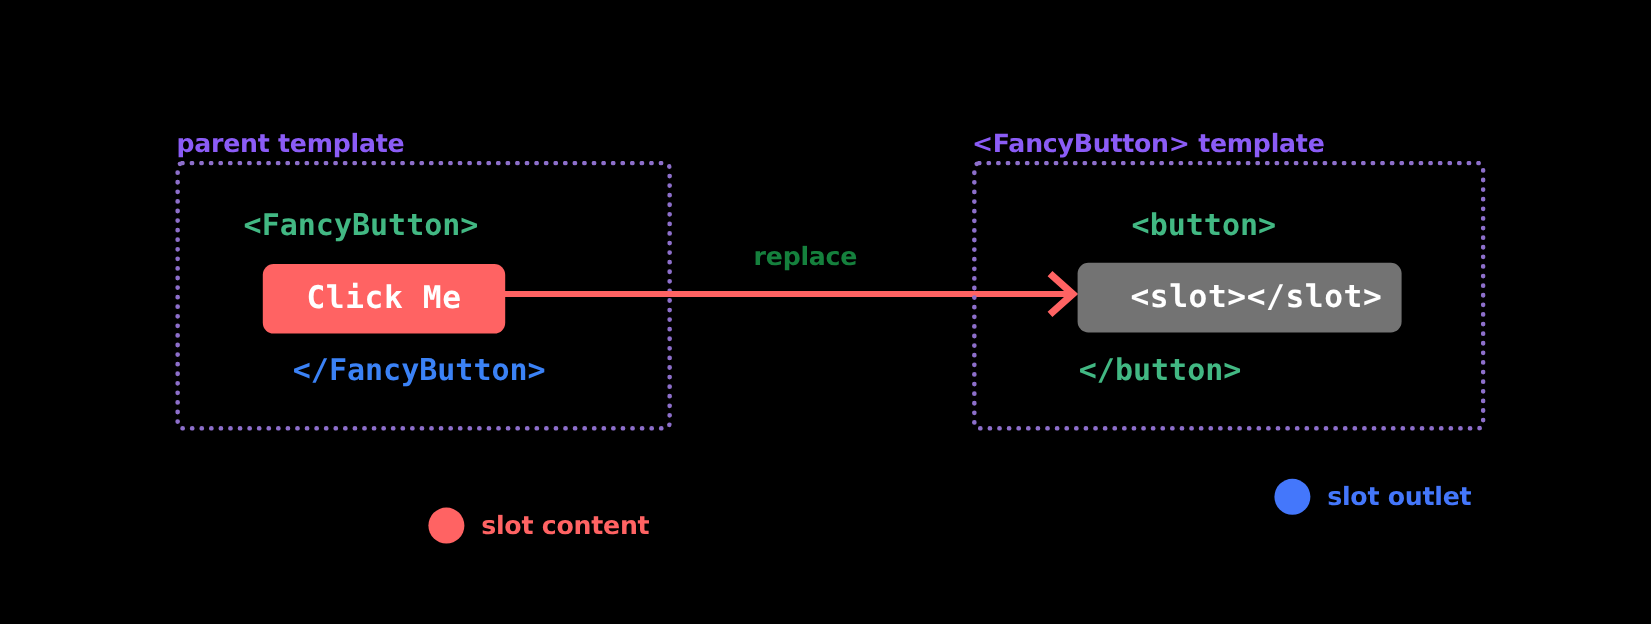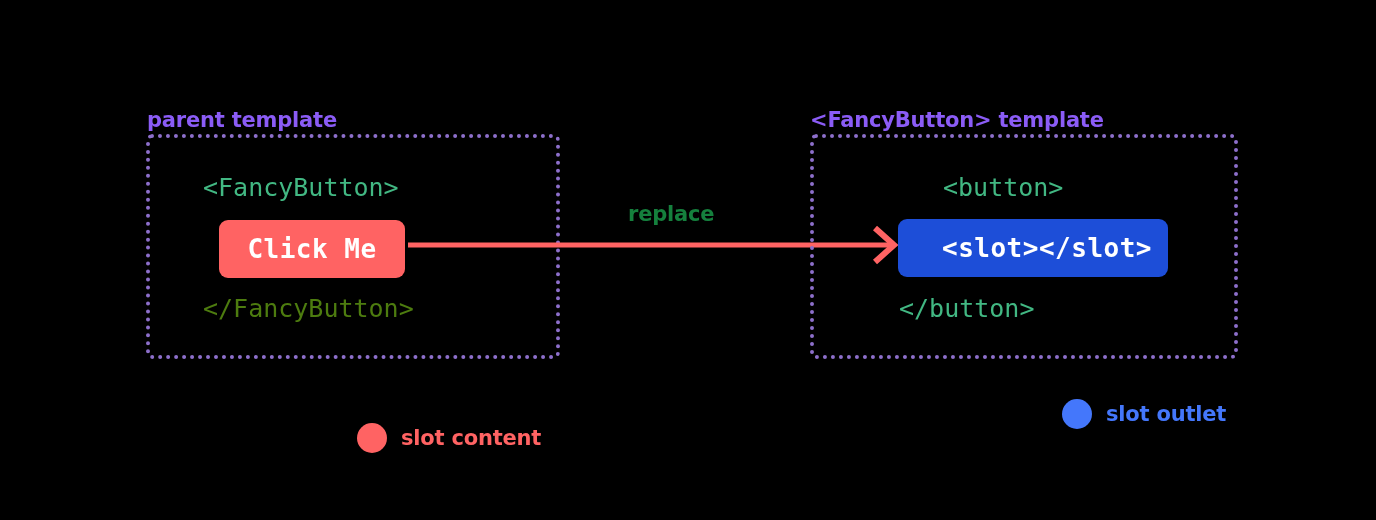--- a/index.html
+++ b/index.html
@@ -40,21 +40,21 @@
     border-radius: 6px;
     background: transparent;
   }
   #box-parent { left: 146px; top: 134px; width: 414px; height: 225px; }
   #box-fancy  { left: 810px; top: 134px; width: 428px; height: 225px; }
 
   
   .code-tag {
     position: absolute;
     font-family: "DejaVu Sans Mono", monospace;
-    font-weight: 400;
+    font-weight: 700;
     font-size: 25px;
     white-space: nowrap;
     line-height: 1;
   }
   #tag-open-fancy   { left: 203px; top: 175px; }
   #tag-close-fancy  { left: 203px; top: 296px; }
   #tag-open-button  { left: 899px; top: 175px; margin-left: 44px; }
   #tag-close-button { left: 899px; top: 296px; }
 
   
@@ -64,21 +64,21 @@
     display: flex;
     align-items: center;
     justify-content: center;
     font-family: "DejaVu Sans Mono", monospace;
     font-weight: 700;
     font-size: 26px;
     color: #ffffff;
     white-space: nowrap;
     letter-spacing: 0.5px;
   }
-  #chip-click-me { left: 219px; top: 220px; width: 186px; height: 58px; }
+  #chip-click-me { left: 219px; top: 220px; width: 202px; height: 58px; }
   #chip-slot     { left: 898px; top: 219px; width: 270px; height: 58px; }
 
   
   #arrow-svg {
     position: absolute;
     left: 400px;
     top: 225px;
     width: 510px;
     height: 46px;
     overflow: visible;
@@ -126,36 +126,36 @@
 <div id="stage" style="background: rgb(0, 0, 0);">
 
   <div id="heading-parent" class="panel-heading" style="color: rgb(139, 92, 246);">parent template</div>
 
   <div id="box-parent" class="panel-box" style="border-color: rgb(141, 111, 203);"></div>
 
   <div id="tag-open-fancy" class="code-tag" style="color: rgb(66, 184, 131);">&lt;FancyButton&gt;</div>
 
   <div id="chip-click-me" class="chip" style="background: rgb(255, 99, 99); color: rgb(255, 255, 255);">Click Me</div>
 
-  <div id="tag-close-fancy" class="code-tag" style="color: #4d7c0f;">&lt;/FancyButton&gt;</div>
+  <div id="tag-close-fancy" class="code-tag" style="color: #3b82f6; margin-left: 41px;">&lt;/FancyButton&gt;</div>
 
   <div id="arrow-label" style="color: #15803d;">replace</div>
 
   <svg id="arrow-svg" viewBox="0 0 510 46" xmlns="http://www.w3.org/2000/svg">
     <line x1="8" y1="20" x2="492" y2="20" stroke="#FF6363" stroke-width="5" stroke-linecap="butt"></line>
     <polyline points="475,3 494,20 475,37" fill="none" stroke="#FF6363" stroke-width="6" stroke-linecap="butt" stroke-linejoin="miter"></polyline>
   </svg>
 
   <div id="heading-fancy" class="panel-heading" style="color: rgb(139, 92, 246);">&lt;FancyButton&gt; template</div>
 
   <div id="box-fancy" class="panel-box" style="border-color: rgb(141, 111, 203);"></div>
 
   <div id="tag-open-button" class="code-tag" style="color: rgb(66, 184, 131);">&lt;button&gt;</div>
 
-  <div id="chip-slot" class="chip" style="background: #1d4ed8; color: rgb(255, 255, 255); padding-left: 28px;">&lt;slot&gt;&lt;/slot&gt;</div>
+  <div id="chip-slot" class="chip" style="background: #737373; color: rgb(255, 255, 255); padding-left: 28px;">&lt;slot&gt;&lt;/slot&gt;</div>
 
   <div id="tag-close-button" class="code-tag" style="color: rgb(66, 184, 131);">&lt;/button&gt;</div>
 
   <div id="legend-slot-content" class="legend-item">
     <span class="legend-dot" style="background: rgb(255, 99, 99);"></span>
     <span class="legend-label" style="color: rgb(255, 99, 99);">slot content</span>
   </div>
 
   <div id="legend-slot-outlet" class="legend-item">
     <span class="legend-dot" style="background: rgb(68, 119, 251);"></span>

